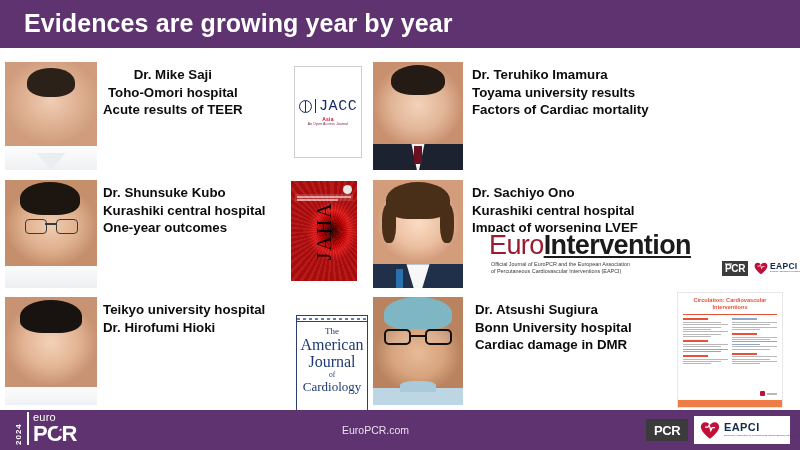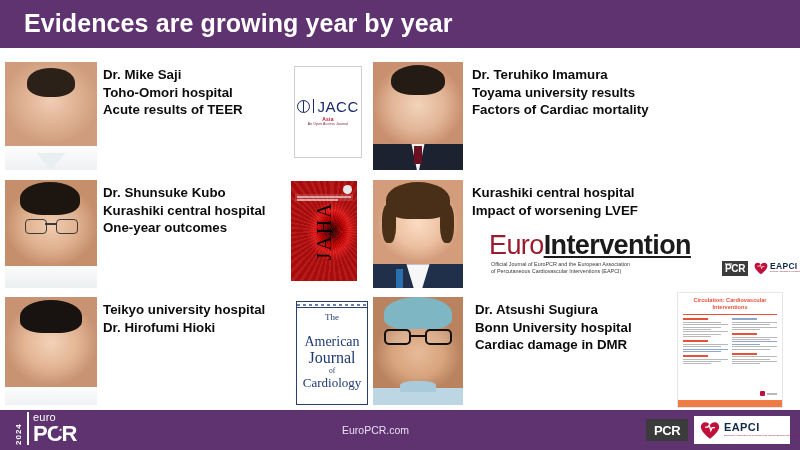--- a/index.html
+++ b/index.html
@@ -37,21 +37,21 @@
   .jacc{display:flex;align-items:center;justify-content:center;height:100%;flex-direction:column;}
   .jacc-row{display:flex;align-items:center;gap:3px;}
   .jacc-globe{
     width:13px;height:13px;border-radius:50%;
     border:1.6px solid #1b2a6b;box-sizing:border-box;
     background:
       linear-gradient(to right,transparent 45%,#1b2a6b 45%,#1b2a6b 55%,transparent 55%),
       radial-gradient(circle,#fff 60%,#c9cfe4 100%);
   }
   .jacc-bar{width:1.4px;height:14px;background:#1b2a6b;}
-  .jacc-word{font-family:Liberation Sans, sans-serif;font-size:15px;color:#1b2a6b;letter-spacing:.6px;}
+  .jacc-word{font-family:Liberation Mono, monospace;font-size:15px;color:#1b2a6b;letter-spacing:.6px;}
   .jacc-asia{font-size:5px;color:#c0103a;font-weight:bold;margin-top:1px;letter-spacing:.2px;}
   .jacc-oa{font-size:3.4px;color:#7a1030;letter-spacing:.15px;margin-top:.5px;}
 
   
   .jaha{
     height:100%;width:100%;position:relative;
     background:
       radial-gradient(ellipse 38% 30% at 62% 50%, #1a0000 0%, #6e0000 22%, #c00000 48%, #e21b1b 70%, #b30d0d 100%),
       #c20b0b;
     overflow:hidden;
@@ -117,21 +117,21 @@
     border:1px solid #2b3f6b;box-sizing:border-box;
   }
   .ajc-top{height:5px;background:#fff;border-bottom:1px solid #2b3f6b;
     background-image:repeating-linear-gradient(90deg,#6b7da6 0 3px,transparent 3px 6px);
     background-size:auto 2px;background-repeat:repeat-x;background-position:0 1.5px;}
   .ajc-t{
     text-align:center;font-family:"Liberation Serif",serif;color:#1f3a73;
     line-height:1.0;padding-top:5px;
   }
   .ajc-t .a1{font-size:9px;display:block;}
-  .ajc-t .a2{font-size:14px;display:block;margin-top:13px;}
+  .ajc-t .a2{font-size:16px;display:block;margin-top:1px;}
   .ajc-t .a3{font-size:16px;display:block;margin-top:1px;}
   .ajc-t .a4{font-size:7.5px;display:block;margin-top:1px;}
   .ajc-t .a5{font-size:13px;display:block;margin-top:1px;}
 
   
   .circ{
     height:100%;width:100%;background:#fff;position:relative;overflow:hidden;
     border:1px solid #e6e6e6;box-sizing:border-box;
   }
   .circ-title{
@@ -193,21 +193,21 @@
 
   <div class="photo" style="left:5px;top:62px;width:92px;height:108px;">
     <div class="ph-inner" style="background:
         radial-gradient(ellipse 52% 40% at 50% 36%, #f0cdb4 0%, #e0b294 55%, #cf9d7e 100%),
         linear-gradient(#cfe0ea 0%,#cfe0ea 62%,#f4f4f4 62%,#ffffff 100%);">
       <div style="position:absolute;left:24%;top:6%;width:52%;height:26%;border-radius:50% 50% 42% 42%;background:#2c2119;"></div>
       <div style="position:absolute;left:0;bottom:0;width:100%;height:22%;background:linear-gradient(#fdfdfd,#eef1f3);"></div>
       <div style="position:absolute;left:34%;bottom:0;width:32%;height:16%;background:#e7ece f;background:#e9eef1;clip-path:polygon(0 0,100% 0,50% 100%);"></div>
     </div>
   </div>
-  <div class="entry-text" style="left:103px;top:66px;">
+  <div class="entry-text" style="left:103px;top:66px;text-align:center;">
     <span class="ln">Dr. Mike Saji</span>
     <span class="ln">Toho-Omori hospital</span>
     <span class="ln">Acute results of TEER</span>
   </div>
 
   <div class="thumb bordered" style="left:294px;top:66px;width:68px;height:92px;">
     <div class="jacc">
       <div class="jacc-row">
         <span class="jacc-globe"></span>
         <span class="jacc-bar"></span>
@@ -269,20 +269,21 @@
         linear-gradient(#f2f2f2,#e4e4e4);">
       <div style="position:absolute;left:14%;top:2%;width:72%;height:34%;border-radius:50% 50% 34% 34%;background:#4a2f18;"></div>
       <div style="position:absolute;left:10%;top:22%;width:16%;height:36%;border-radius:40%;background:#4a2f18;"></div>
       <div style="position:absolute;right:10%;top:22%;width:16%;height:36%;border-radius:40%;background:#4a2f18;"></div>
       <div style="position:absolute;left:0;bottom:0;width:100%;height:22%;background:#20304a;"></div>
       <div style="position:absolute;left:30%;bottom:0;width:40%;height:22%;background:#f7f7f7;clip-path:polygon(18% 0,82% 0,62% 100%,38% 100%);"></div>
       <div style="position:absolute;left:26%;bottom:0;width:7%;height:18%;background:#2a6fae;"></div>
     </div>
   </div>
   <div class="entry-text" style="left:472px;top:184px;">
+    <span class="ln">Dr. Sachiyo Ono</span>
     <span class="ln">Kurashiki central hospital</span>
     <span class="ln">Impact of worsening LVEF</span>
   </div>
 
   <div class="thumb" style="left:463px;top:232px;width:260px;height:52px;">
     <div class="eurointv">
       <div class="ei-word" style="padding-left:26px;">
         <span class="ei-euro">Euro</span><span class="ei-intv">Intervention</span>
       </div>
       <div class="ei-sub" style="padding-left:28px;">
@@ -315,21 +316,21 @@
         linear-gradient(#e9e6de,#dedbd3);">
       <div style="position:absolute;left:16%;top:3%;width:68%;height:30%;border-radius:50% 50% 36% 36%;background:#181210;"></div>
       <div style="position:absolute;left:0;bottom:0;width:100%;height:17%;background:linear-gradient(#fcfcfc,#eff2f4);"></div>
     </div>
   </div>
   <div class="entry-text" style="left:103px;top:301px;">
     <span class="ln">Teikyo university hospital</span>
     <span class="ln">Dr. Hirofumi Hioki</span>
   </div>
 
-  <div class="thumb" style="left:296px;top:301px;width:72px;height:104px;">
+  <div class="thumb" style="left:296px;top:315px;width:72px;height:104px;">
     <div class="ajc">
       <div class="ajc-top"></div>
       <div class="ajc-t">
         <span class="a1">The</span>
         <span class="a2">American</span>
         <span class="a3">Journal</span>
         <span class="a4">of</span>
         <span class="a5">Cardiology</span>
       </div>
     </div>

